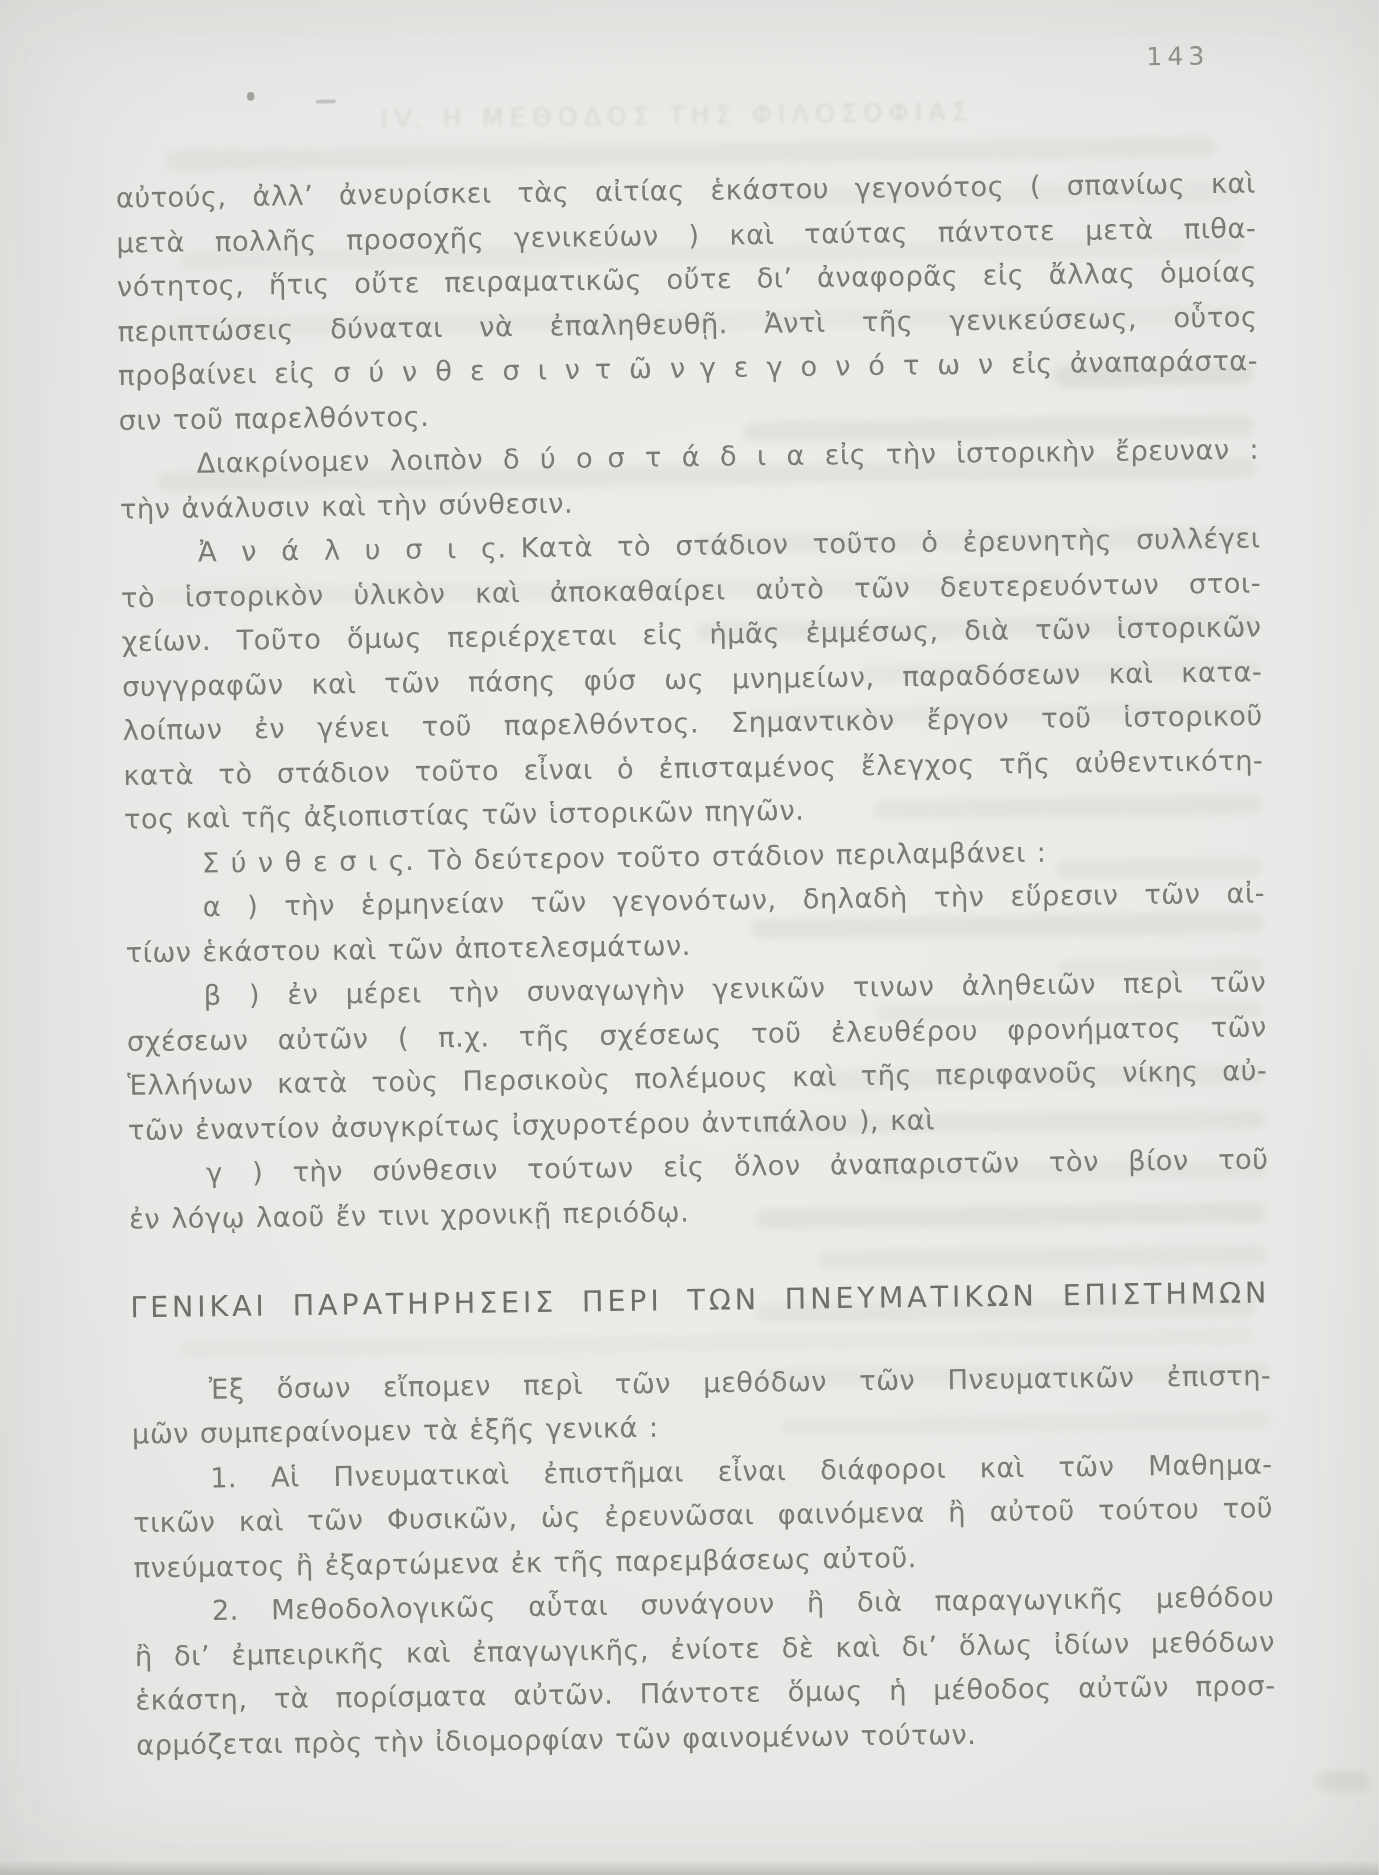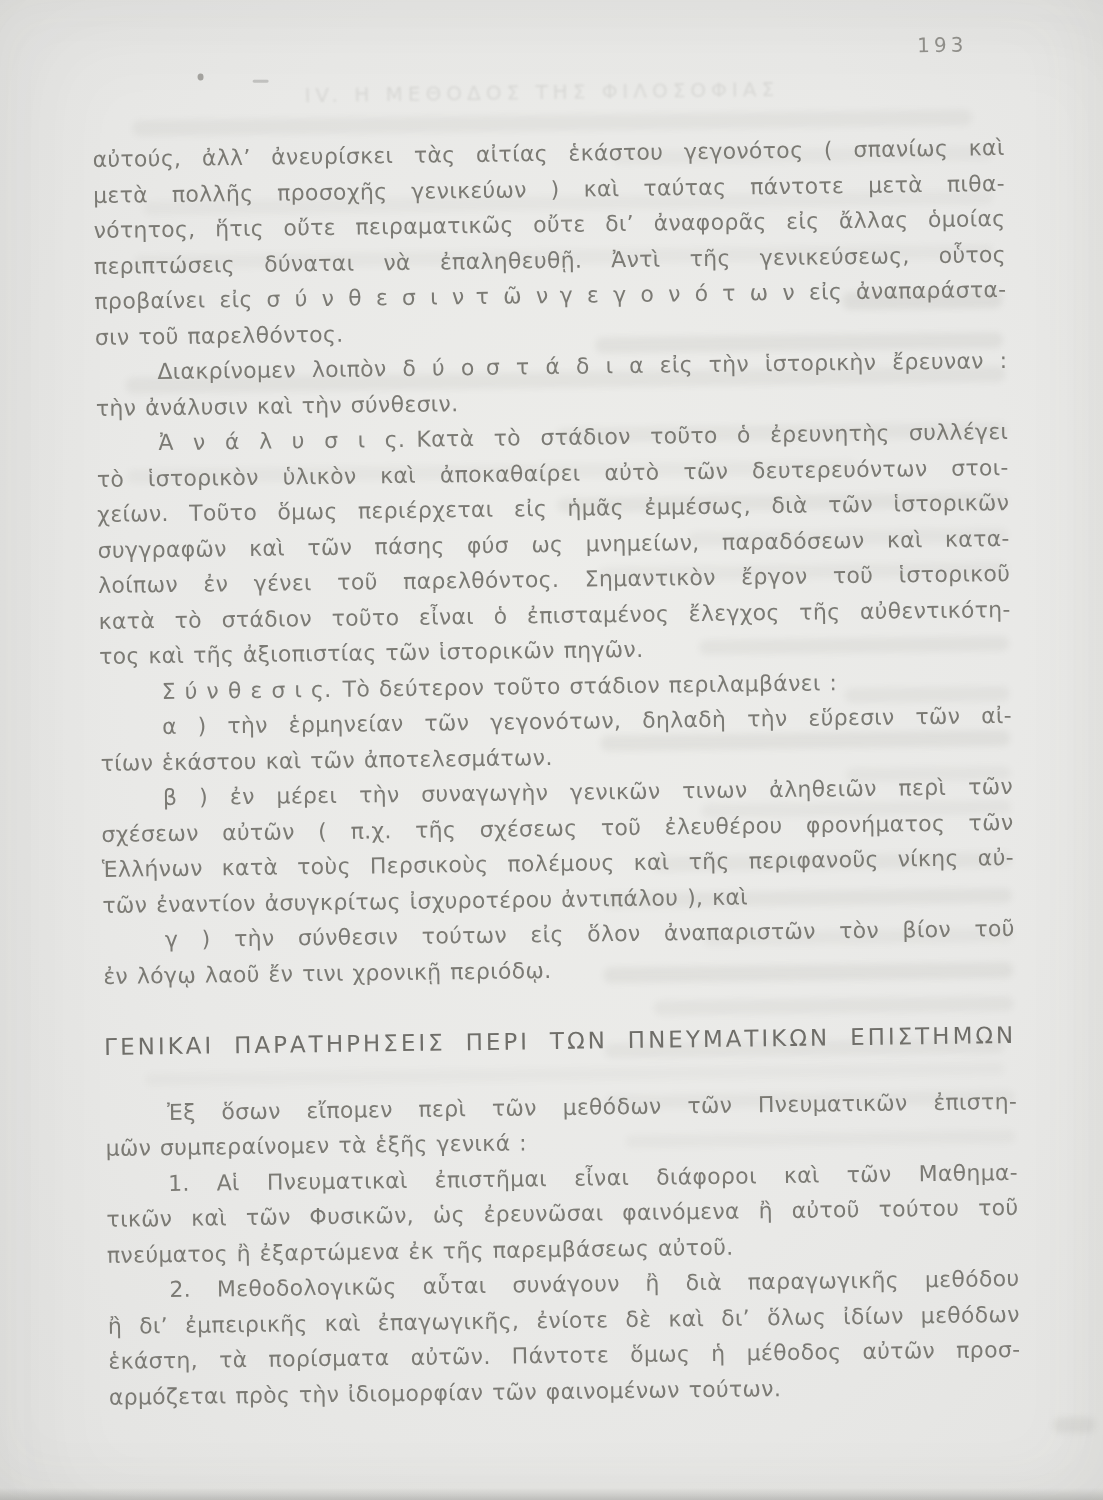--- a/index.html
+++ b/index.html
@@ -46,21 +46,21 @@
   .speck.bar{border-radius:2px;}
 </style>
 </head>
 <body>
 
 <div class="paper">
   <div class="rot">
 
     <div class="ghost-heading">IV. Η ΜΕΘΟΔΟΣ ΤΗΣ ΦΙΛΟΣΟΦΙΑΣ</div>
 
-    <div class="page-number">193</div>
+    <div class="page-number">143</div>
 
     <div class="speck" style="left:206px;top:69px;width:6px;height:7px;opacity:.5;"></div>
     <div class="speck bar" style="left:261px;top:76px;width:16px;height:3px;opacity:.28;"></div>
 
     <div class="text-block">
         <div class="para">
           <div class="line fill">αὐτούς, ἀλλ’ ἀνευρίσκει τὰς αἰτίας ἑκάστου γεγονότος ( σπανίως καὶ</div>
           <div class="line fill">μετὰ πολλῆς προσοχῆς γενικεύων ) καὶ ταύτας πάντοτε μετὰ πιθα-</div>
           <div class="line fill">νότητος, ἥτις οὔτε πειραματικῶς οὔτε δι’ ἀναφορᾶς εἰς ἄλλας ὁμοίας</div>
           <div class="line fill">περιπτώσεις δύναται νὰ ἐπαληθευθῇ. Ἀντὶ τῆς γενικεύσεως, οὗτος</div>

